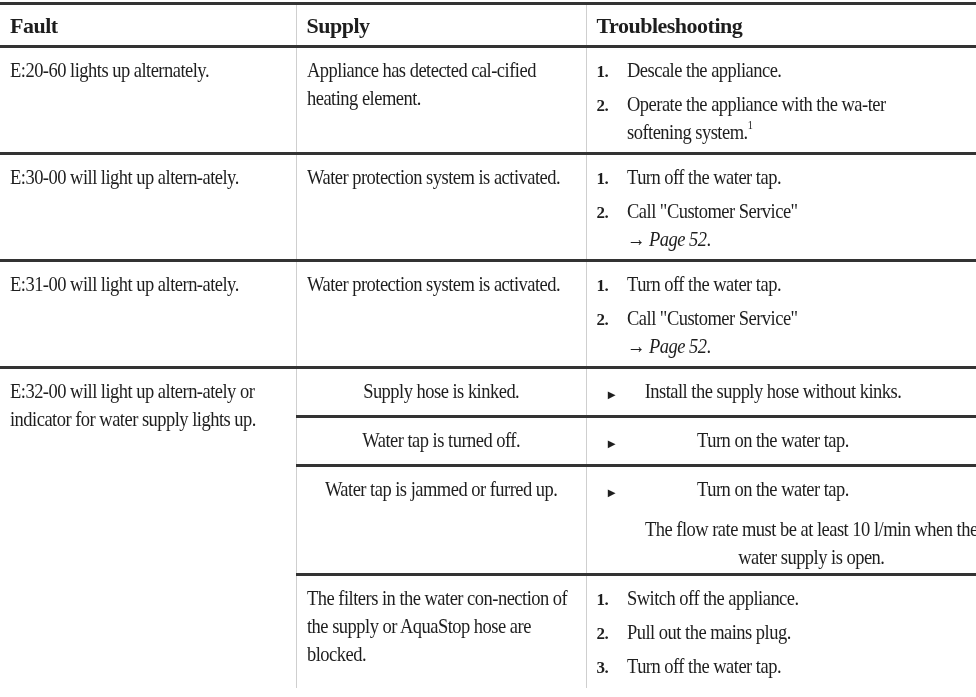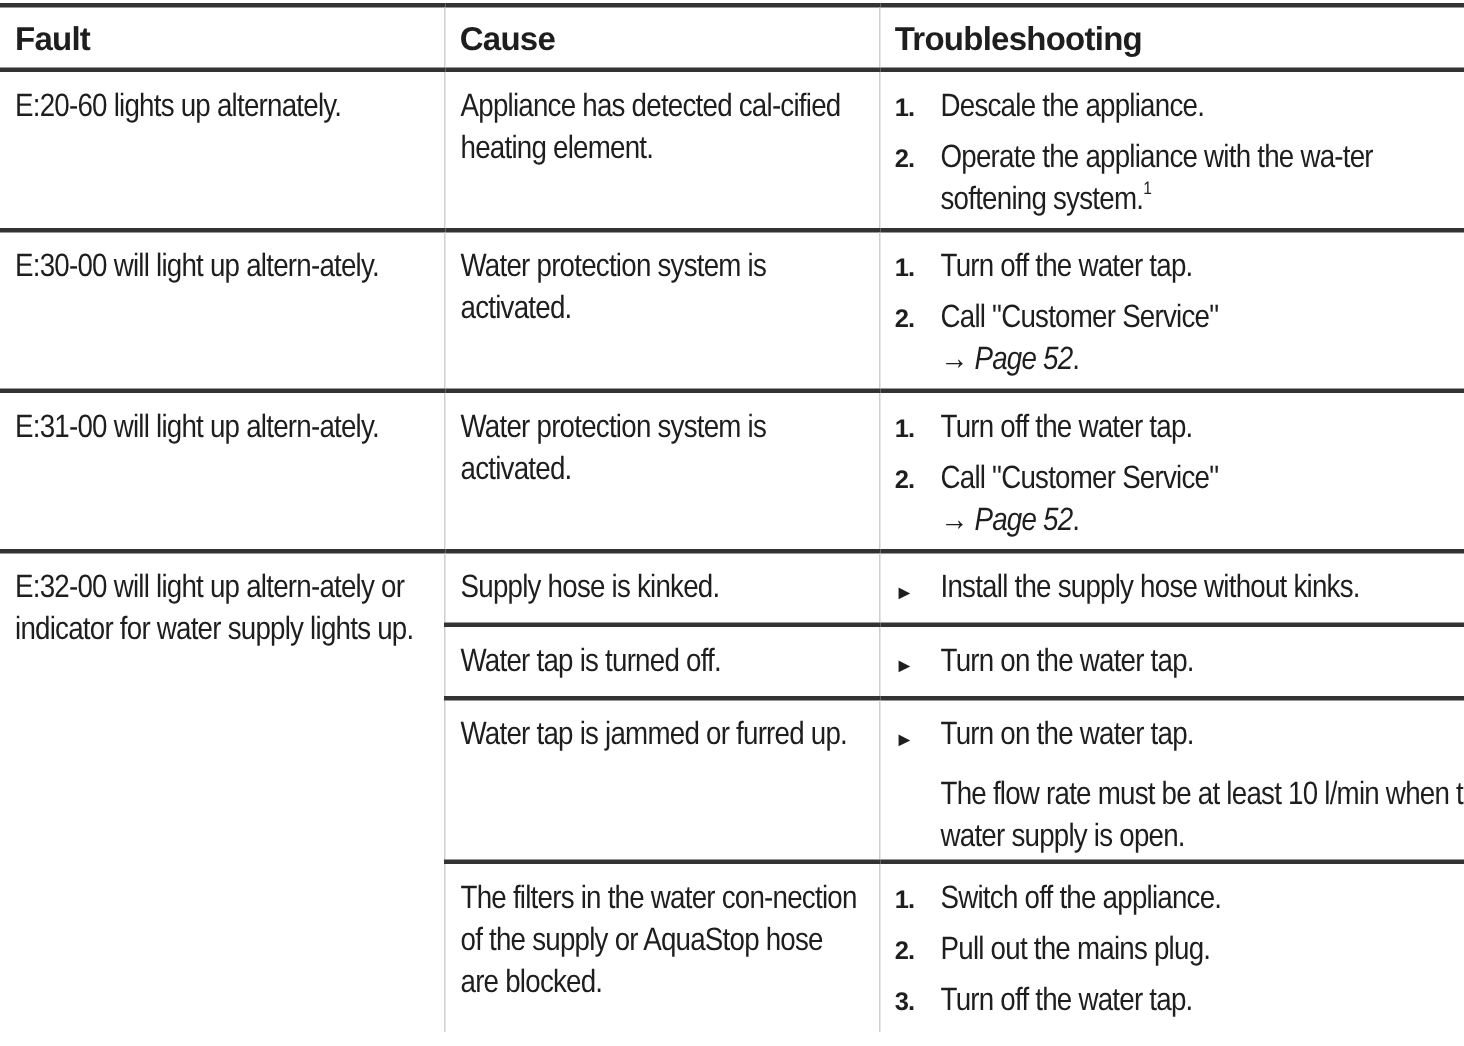--- a/index.html
+++ b/index.html
@@ -1,24 +1,24 @@
 <!DOCTYPE html>
 <html><head>
 <meta charset="utf-8">
 <style>
   html, body { margin:0; padding:0; background:#ffffff; }
   body { width:976px; height:697px; overflow:hidden; font-family:"Liberation Sans Narrow","Liberation Sans", sans-serif; color:#1e1e1e; }
-  .page { position:relative; width:952px; height:697px; }
+  .page { position:relative; width:952px; height:697px;font-family:Liberation Serif, serif; }
   table { border-collapse:collapse; width:976px; table-layout:fixed; position:absolute; top:2px; left:0; }
   col.c1 { width:296px; } col.c2 { width:290px; } col.c3 { width:390px; }
   th { text-align:left; font-weight:bold; font-size:22px; padding:8px 10px 6px 10px; border-top:3px solid #333; border-bottom:3px solid #333; letter-spacing:-0.5px; transform-origin:left; }
   th.sep, td.sep { border-left:1px solid #cfcfcf; }
   td { vertical-align:top; font-size:21.5px; line-height:28px; padding:8px 10px 2px 10px; letter-spacing:-0.6px; }
   tr.grp td { border-bottom:3px solid #333; }
-  tr.sub td.b { border-bottom:3px solid #333; }
+  tr.sub td.b { border-bottom:3px solid #333;text-align:center; }
   .narrow { display:inline-block; transform:scaleX(0.86); transform-origin:left top; width:116%; }
   .step { display:flex; margin-bottom:4px; }
   .step .n { width:30px; flex:0 0 30px; font-weight:bold; font-size:17px; padding-top:2px; }
   .step .t { flex:1; }
   .bullet { width:30px; flex:0 0 30px; font-size:13px; padding-top:4px; }
   .note { margin-left:30px; margin-top:4px; }
   .ref { font-style:italic; }
   sup { font-size:12px; vertical-align:top; line-height:14px; }
 </style>
 </head>
@@ -27,21 +27,21 @@
 <div class="page">
 <table>
   <colgroup>
         <col class="c1">
         <col class="c2">
         <col class="c3">
       </colgroup>
   <thead>
     <tr>
       <th>Fault</th>
-      <th class="sep">Cause</th>
+      <th class="sep">Supply</th>
       <th class="sep">Troubleshooting</th>
     </tr>
   </thead>
   <tbody>
 
     <tr class="grp">
       <td><span class="narrow">E:20-60 lights up alternately.</span></td>
       <td class="sep"><span class="narrow">Appliance has detected cal-cified heating element.</span></td>
       <td class="sep">
         <div class="step">

